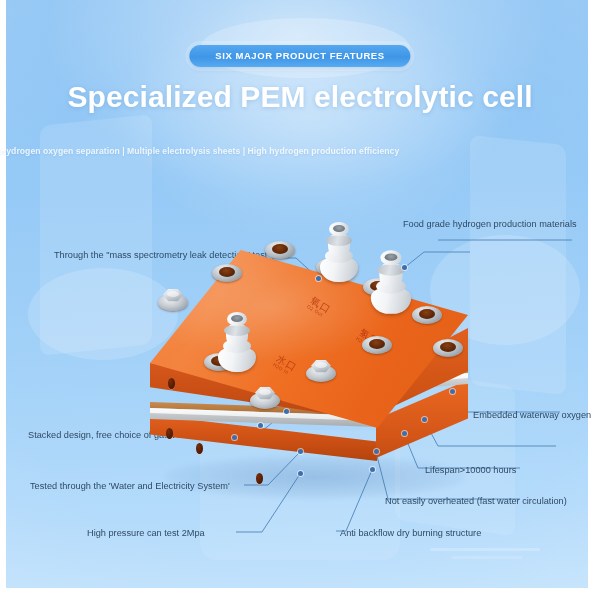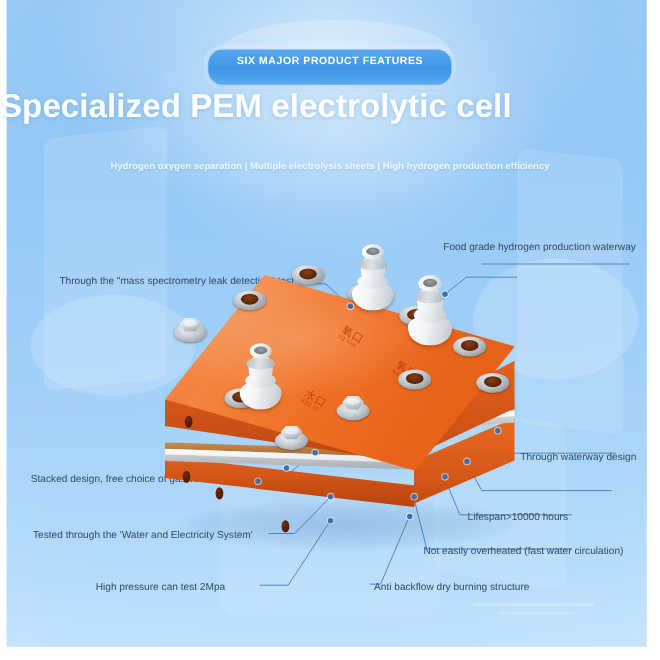--- a/index.html
+++ b/index.html
@@ -57,45 +57,45 @@
   .wm-streak {
     position: absolute;
     height: 3px; border-radius: 3px;
     background: rgba(255,255,255,0.22);
   }
 
   
   .badge {
     position: absolute;
     left: 50%; top: 45px; transform: translateX(-50%);
-    padding: 5px 26px 16px 26px;
+    padding: 5px 26px 6px 26px;
     border-radius: 13px;
     background: linear-gradient(180deg, #55a8f0 0%, #3f96e6 55%, #58abf2 100%);
     box-shadow: 0 0 0 4px rgba(255,255,255,0.20), 0 2px 5px rgba(40,90,150,0.18);
     color: #ffffff;
     font-size: 9.5px;
     font-weight: bold;
     letter-spacing: 0.55px;
     white-space: nowrap;
   }
 
   .title {
     position: absolute;
     left: 0; right: 0; top: 80px;
+    text-align: center;
     color: #ffffff;
     font-size: 30px;
     font-weight: bold;
     letter-spacing: 0.1px;
     text-shadow: 0 1px 4px rgba(70,130,190,0.28);
   }
 
   .subtitle {
     position: absolute;
     left: 0; right: 0; top: 146px;
-    text-align: center;
     color: rgba(255,255,255,0.82);
     font-size: 8.6px;
     font-weight: bold;
     letter-spacing: 0.05px;
     text-shadow: 0 1px 2px rgba(80,140,200,0.20);
   }
 
   
   .anno {
     position: absolute;
@@ -381,24 +381,24 @@
   </svg>
 
   <div class="anno" style="left:54px; top:249px;">Through the "mass spectrometry leak detection" test</div>
 
   <div class="anno" style="left:28px; top:429px;">Stacked design, free choice of gas volume</div>
 
   <div class="anno" style="left:30px; top:480px;">Tested through the 'Water and Electricity System'</div>
 
   <div class="anno" style="left:87px; top:527px;">High pressure can test 2Mpa</div>
 
-  <div class="anno" style="left:403px; top:218px;">Food grade hydrogen production waterway</div>
-
-
-  <div class="anno" style="left:473px; top:409px;">Through waterway design</div>
+  <div class="anno" style="left:403px; top:218px;">Food grade hydrogen production materials</div>
+
+
+  <div class="anno" style="left:473px; top:409px;">Embedded waterway oxygen</div>
 
 
   <div class="anno" style="left:425px; top:464px;">Lifespan&gt;10000 hours</div>
 
   <div class="anno" style="left:340px; top:527px;">Anti backflow dry burning structure</div>
 
   <div class="anno" style="left:385px; top:495px;">Not easily overheated (fast water circulation)</div>
 
   <div class="shadow"></div>
 

